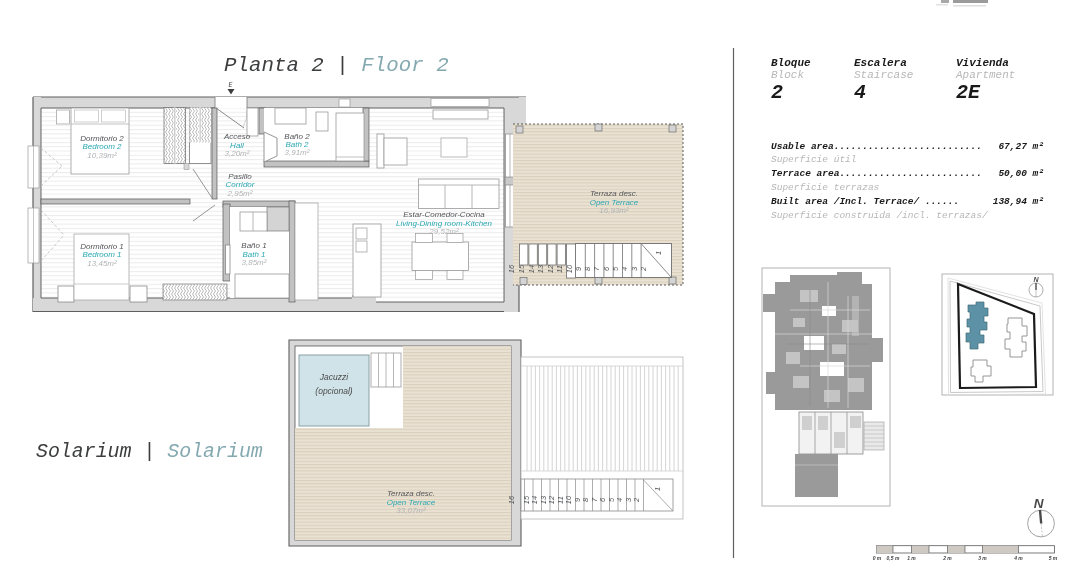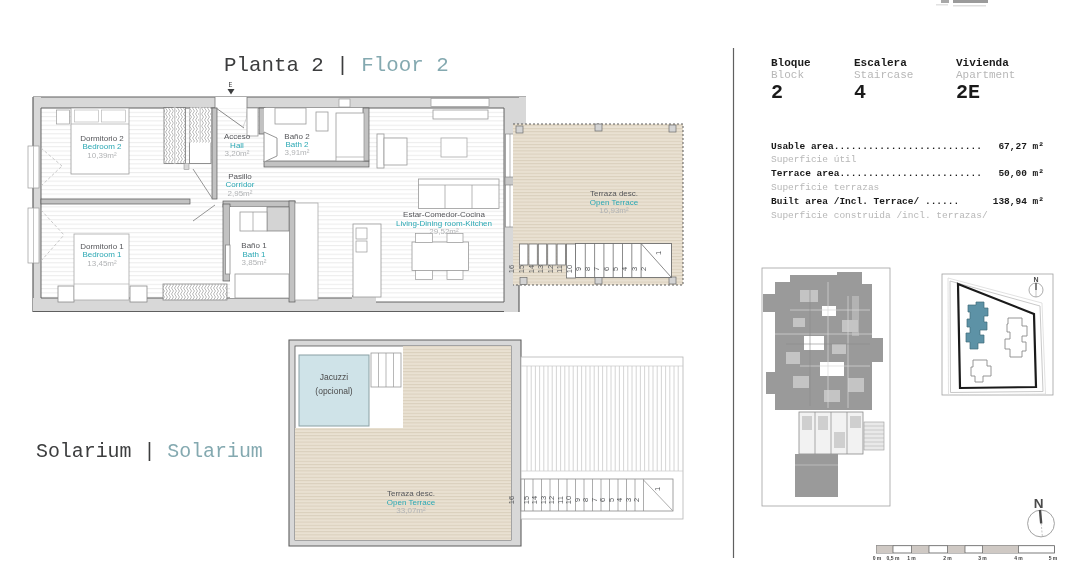--- a/index.html
+++ b/index.html
@@ -1,16 +1,16 @@
 <!DOCTYPE html>
 <html><head>
 <meta charset="utf-8">
 <style>
 html,body{margin:0;padding:0;background:#ffffff;}
-#page{position:relative;width:1080px;height:575px;overflow:hidden;background:#fff;}
+#page{position:relative;width:1080px;height:575px;overflow:hidden;background:#fff;font-style:italic;}
 svg{position:absolute;top:0;left:0;}
 </style>
 </head>
 <body>
 <div id="page">
 <svg width="1080" height="575" viewBox="0 0 1080 575" font-family="Liberation Sans, sans-serif">
 <defs>
 <pattern id="fl" width="6" height="4.3" patternUnits="userSpaceOnUse">
 <rect width="6" height="4.3" fill="#ffffff"></rect>
 <path d="M0 0.5H6" stroke="#ececec" stroke-width="1"></path>

